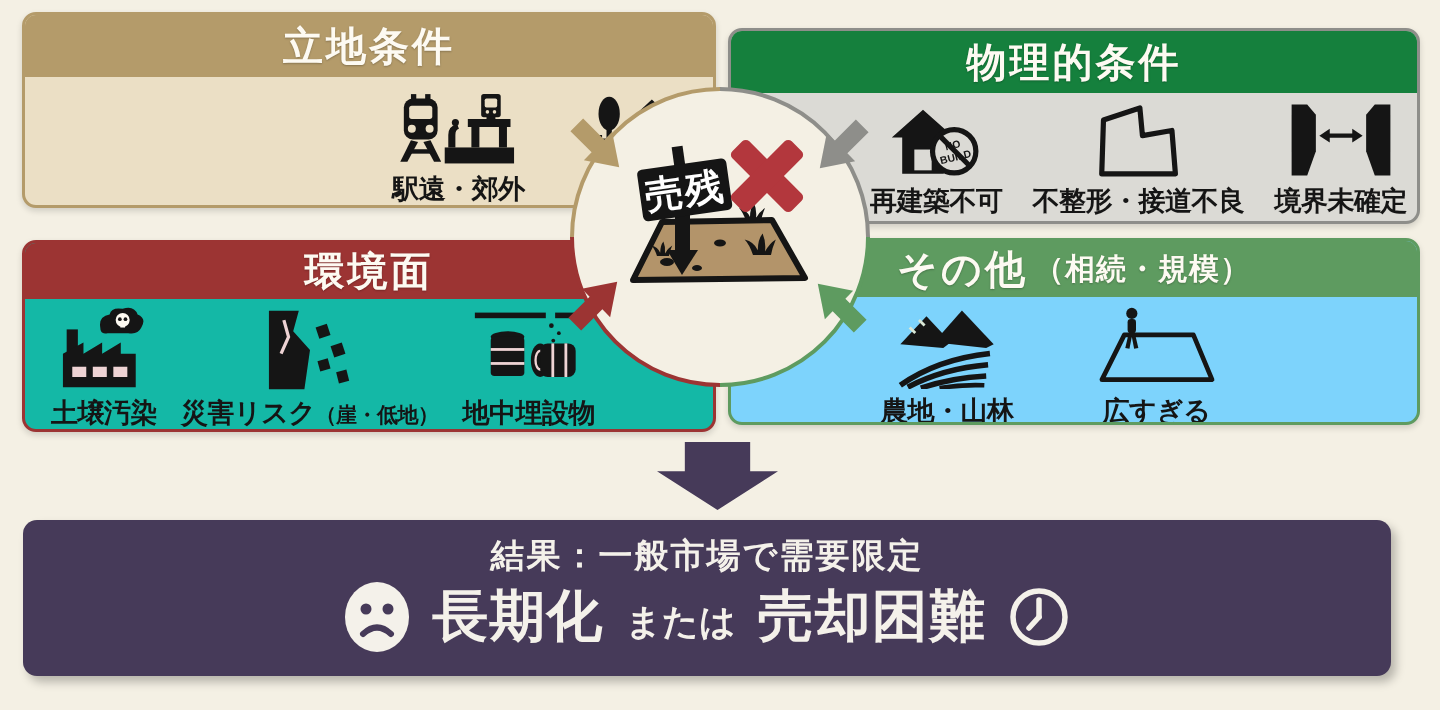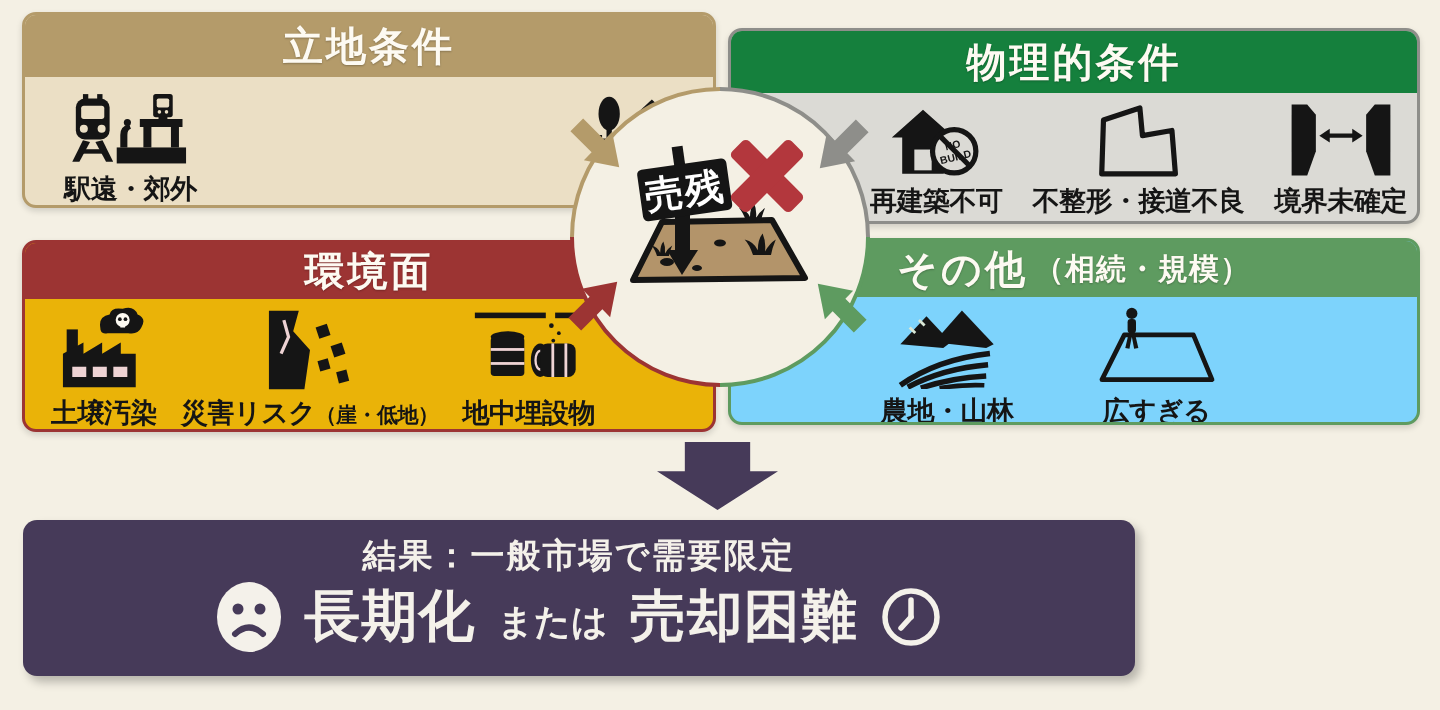--- a/index.html
+++ b/index.html
@@ -17,46 +17,46 @@
   .quad-header .hdr-sub{font-size:30px;letter-spacing:1px;margin-left:6px;}
   .quad-body{display:flex;align-items:flex-start;}
   .cond-item{display:flex;flex-direction:column;align-items:center;}
   .cond-icon{display:flex;align-items:flex-end;justify-content:center;}
   .cond-label{font-size:27px;letter-spacing:-0.5px;white-space:nowrap;margin-top:4px;}
   .cond-label .lbl-sub{font-size:21px;}
 
   
   #q-location{left:22px;top:12px;width:694px;height:196px;background:#ebdfc5;border:3px solid #b49b6a;}
   #q-location .quad-header{background:#b49b6a;height:62px;}
-  #q-location .quad-body{justify-content:space-between;padding:10px 0 0 38px;gap:62px;}
+  #q-location .quad-body{justify-content:flex-end;padding:10px 0 0 78px;gap:62px;}
 
   #q-physical{left:728px;top:28px;width:692px;height:196px;background:#dbdad5;border:3px solid #8e8e8a;}
   #q-physical .quad-header{background:#15803d;height:62px;}
   #q-physical .quad-body{justify-content:flex-end;padding:8px 10px 0 0;gap:30px;}
 
-  #q-environment{left:22px;top:240px;width:694px;height:192px;background:#eab308;border:3px solid #9c3433;}
+  #q-environment{left:22px;top:240px;width:694px;height:192px;background:#14b8a6;border:3px solid #9c3433;}
   #q-environment .quad-header{background:#9c3433;height:56px;}
   #q-environment .quad-body{justify-content:flex-start;padding:8px 0 0 26px;gap:24px;}
 
   #q-other{left:728px;top:238px;width:692px;height:187px;background:#7dd3fc;border:3px solid #5e9b60;}
   #q-other .quad-header{background:#5e9b60;height:56px;}
   #q-other .quad-body{justify-content:flex-start;padding:8px 0 0 150px;gap:78px;}
 
   .icon-svg{display:block;}
 
   
   #center-hub{position:absolute;left:553px;top:70px;width:334px;height:334px;z-index:5;}
   #center-hub text{font-family:"Liberation Sans","DejaVu Sans",sans-serif;font-weight:bold;}
 
   
   #down-arrow{position:absolute;left:657px;top:442px;width:121px;height:68px;background:#463a59;z-index:2;
     clip-path:polygon(23% 0,77% 0,77% 43%,100% 43%,50% 100%,0 43%,23% 43%);}
 
   
-  #result-banner{position:absolute;left:23px;top:520px;width:1112px;height:156px;border-radius:14px;
+  #result-banner{position:absolute;left:23px;top:520px;width:1368px;height:156px;border-radius:14px;
     background:#463a59;box-shadow:5px 6px 10px rgba(0,0,0,0.25);z-index:1;
     display:flex;flex-direction:column;align-items:center;padding-top:13px;box-sizing:border-box;}
   .result-line1{color:#f4f1ea;font-size:34px;letter-spacing:2px;white-space:nowrap;}
   .result-line2{display:flex;align-items:center;justify-content:center;gap:22px;margin-top:0;}
   .result-big{color:#f4f1ea;font-size:56px;letter-spacing:1px;white-space:nowrap;}
   .result-small{color:#f4f1ea;font-size:36px;margin-top:10px;white-space:nowrap;}
 </style>
 </head>
 <body>
 

